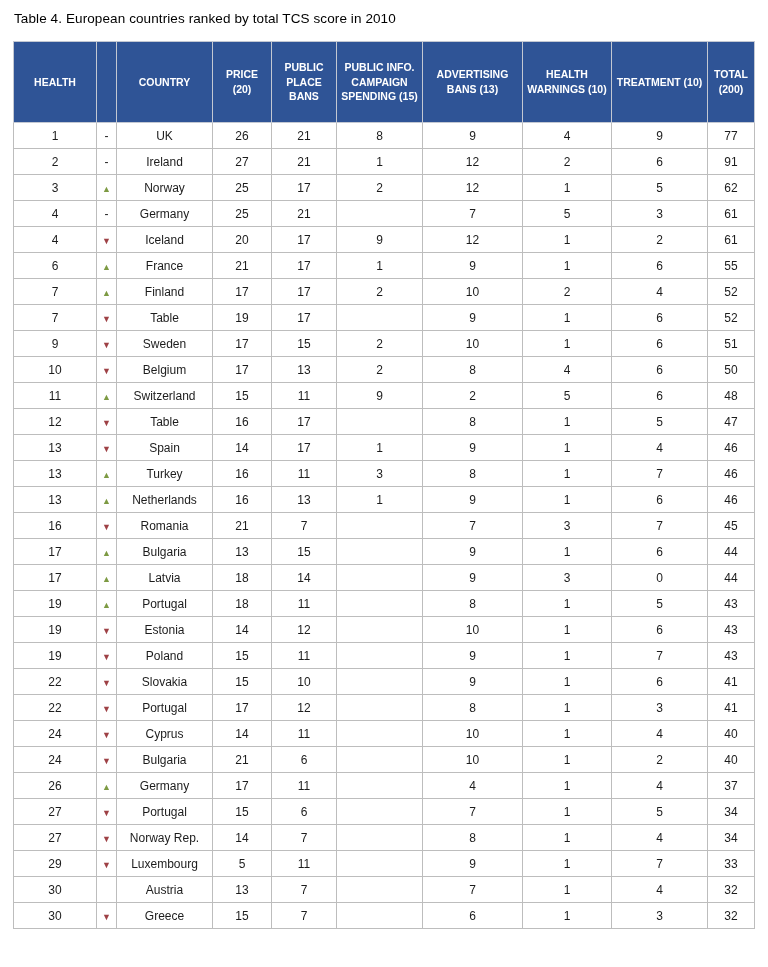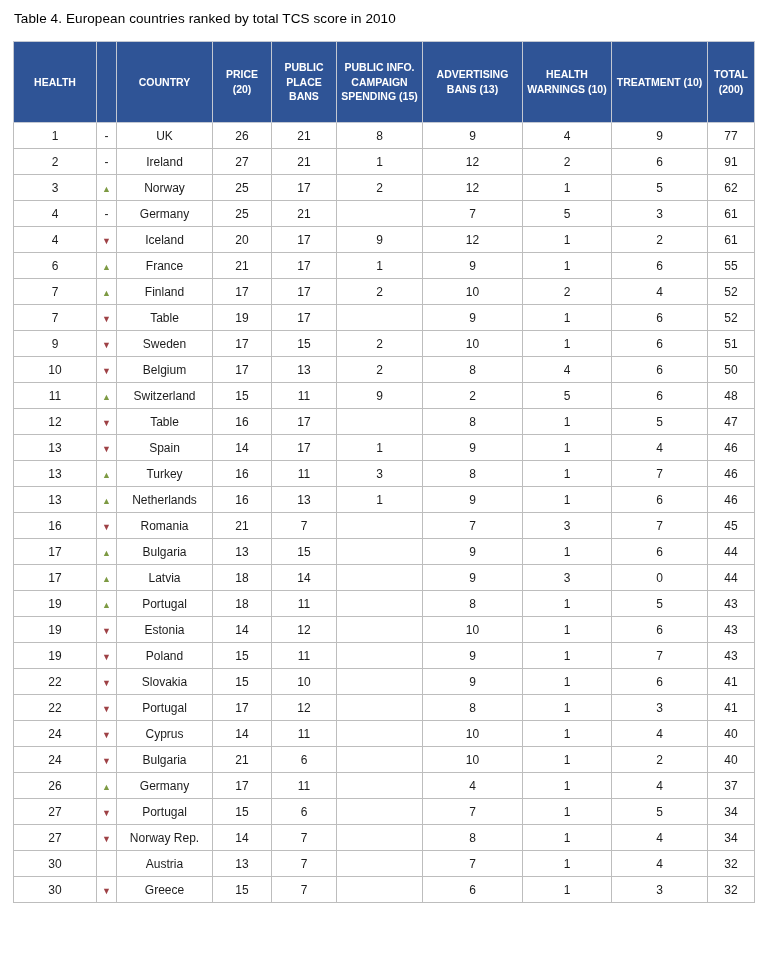--- a/index.html
+++ b/index.html
@@ -461,20 +461,32 @@
       <td class="country-cell">Norway Rep.</td>
       <td>14</td>
       <td>7</td>
       <td></td>
       <td>8</td>
       <td>1</td>
       <td>4</td>
       <td>34</td>
     </tr>
 
+    <tr>
+      <td>29</td>
+      <td><span class="trend-glyph trend-down-glyph">▼</span></td>
+      <td class="country-cell">Luxembourg</td>
+      <td>5</td>
+      <td>11</td>
+      <td></td>
+      <td>9</td>
+      <td>1</td>
+      <td>7</td>
+      <td>33</td>
+    </tr>
 
     <tr>
       <td>30</td>
       <td><span class="trend-glyph"></span></td>
       <td class="country-cell">Austria</td>
       <td>13</td>
       <td>7</td>
       <td></td>
       <td>7</td>
       <td>1</td>

